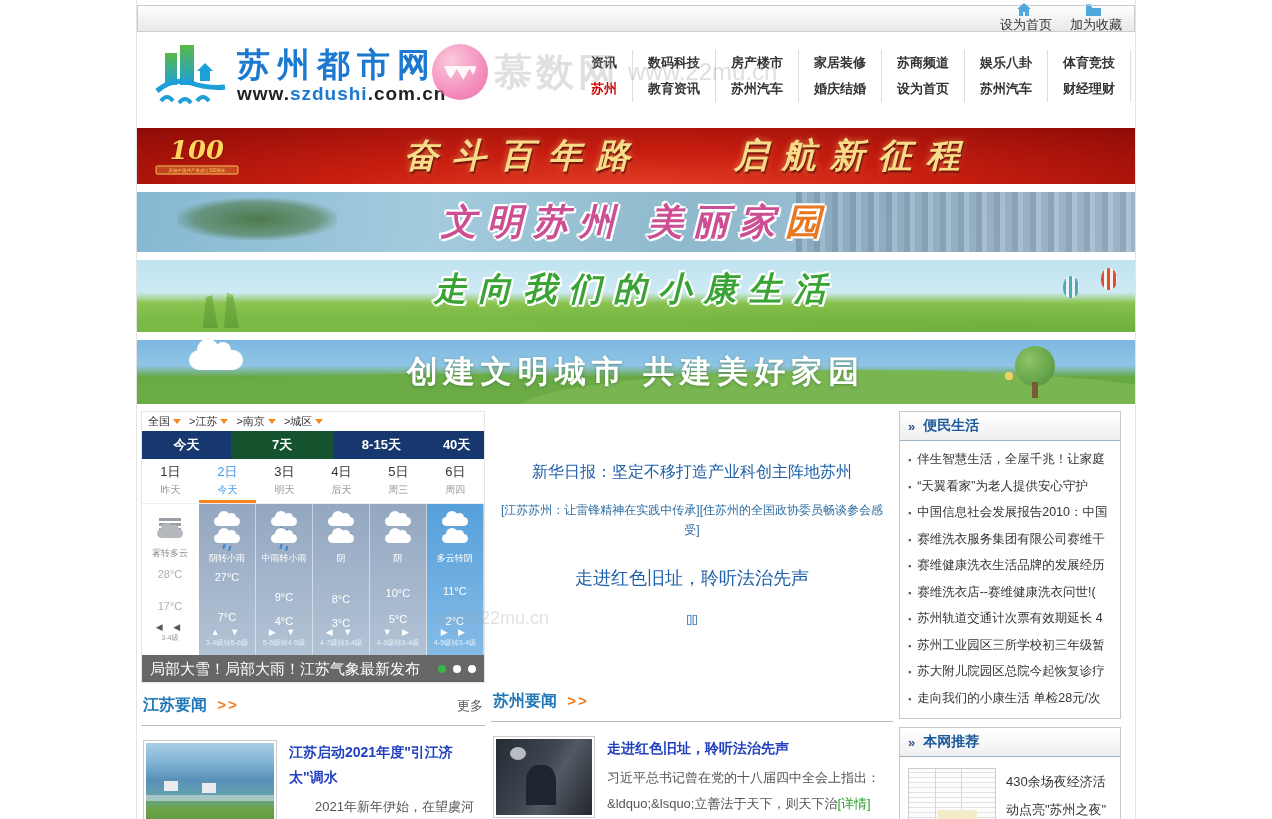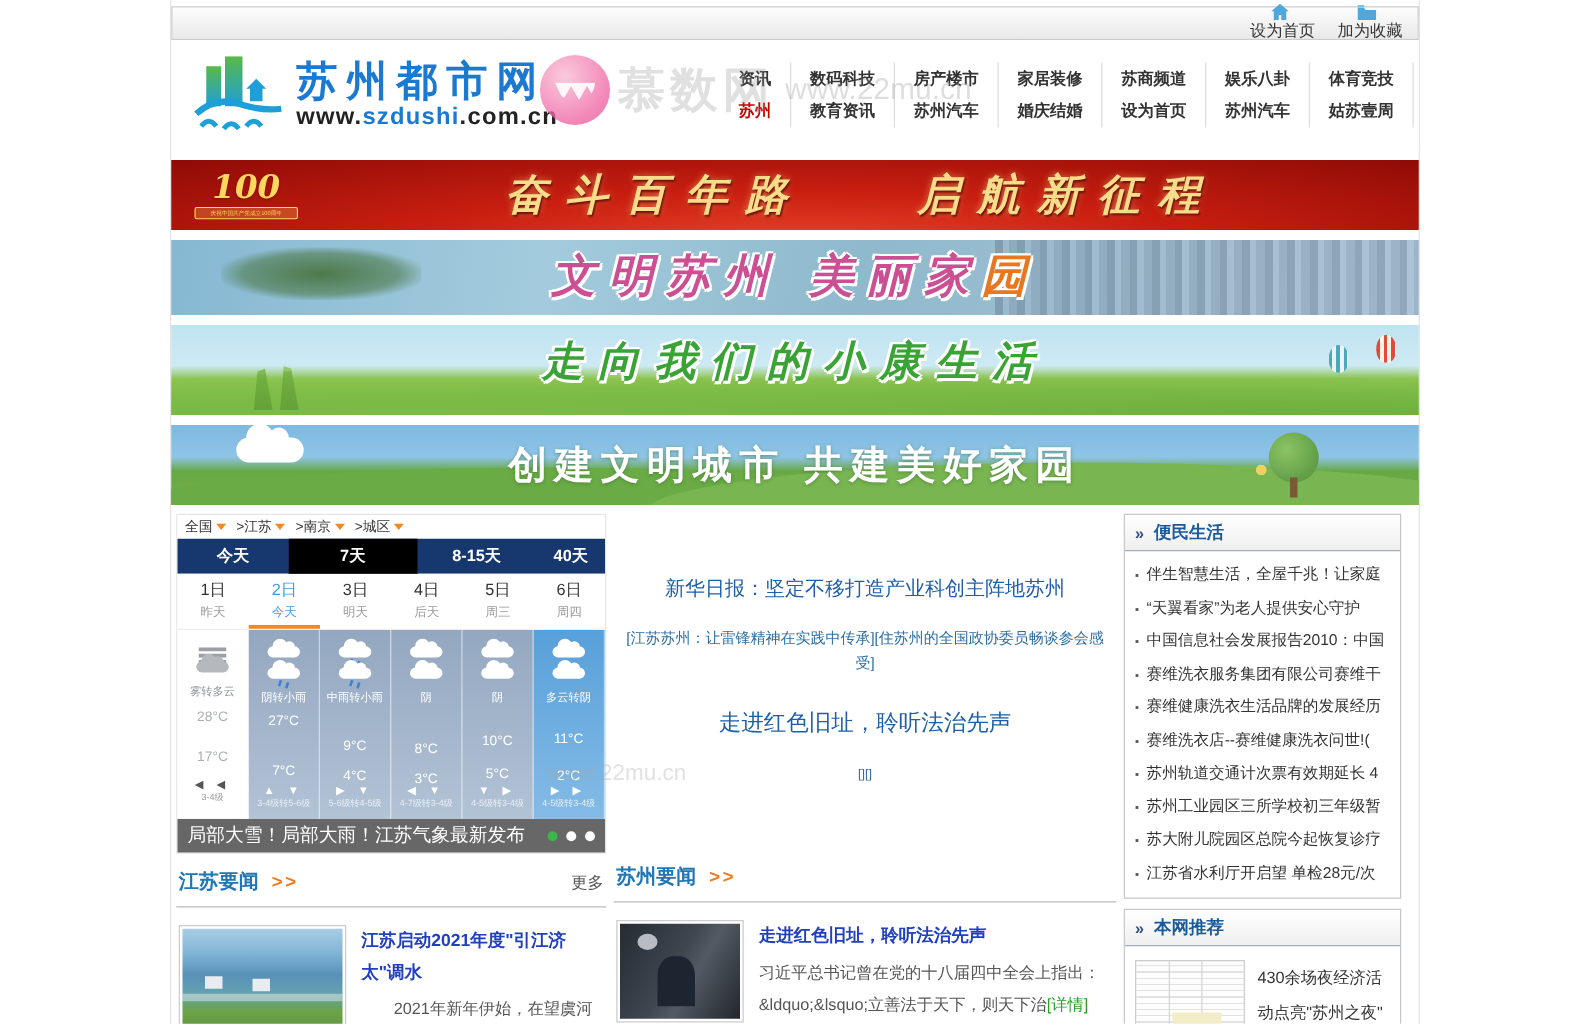--- a/index.html
+++ b/index.html
@@ -68,21 +68,21 @@
   .col-right{flex:1;margin-right:14px;min-width:0;}
 
   
   .weather{border:1px solid #e5e5e5;background:#fff;}
   .w-bc{font-size:11px;color:#333;padding:2px 6px;display:flex;align-items:center;gap:8px;background:#fff;}
   .w-bc span{cursor:pointer;display:flex;align-items:center;}
   .caret{width:0;height:0;border-left:4px solid transparent;border-right:4px solid transparent;border-top:5px solid #f6881f;margin-left:3px;display:inline-block;}
   .w-tabs{display:flex;background:#16386e;height:28px;}
   .w-tab{color:#fff;font-size:13px;font-weight:bold;text-align:center;line-height:28px;cursor:pointer;}
   .w-tab:nth-child(1){width:26%;}.w-tab:nth-child(2){width:30%;}.w-tab:nth-child(3){width:28%;}.w-tab:nth-child(4){width:16%;}
-  .w-tab.active{background:#000000;}
+  .w-tab.active{background:#14532d;}
   .w-days{display:flex;height:44px;background:#fff;border-bottom:1px solid #eee;}
   .w-day{width:16.66%;text-align:center;padding-top:4px;box-sizing:border-box;cursor:pointer;}
   .w-day .d{font-size:13px;color:#333;display:block;}
   .w-day .wd{font-size:10px;color:#999;display:block;margin-top:2px;}
   .w-day.today .d,.w-day.today .wd{color:#3f99e8;}
   .w-day.today{border-bottom:3px solid #f6881f;}
   .w-fc{display:flex;height:151px;position:relative;}
   .w-col{width:16.66%;box-sizing:border-box;border-right:1px solid rgba(255,255,255,.5);text-align:center;position:relative;padding-top:5px;}
   .w-col.c0{background:#fff;}
   .w-col.c1,.w-col.c2,.w-col.c3,.w-col.c4{background:linear-gradient(#93a7c0,#b3c3d6);}
@@ -229,21 +229,21 @@
       <div class="nav-col">
         <span class="nav-item">苏商频道</span>
         <span class="nav-item">设为首页</span>
       </div>
       <div class="nav-col">
         <span class="nav-item">娱乐八卦</span>
         <span class="nav-item">苏州汽车</span>
       </div>
       <div class="nav-col">
         <span class="nav-item">体育竞技</span>
-        <span class="nav-item">姑苏壹周</span>
+        <span class="nav-item">财经理财</span>
       </div>
     </div>
   </div>
 
   <div class="banner banner1">
     <div class="emblem">
       <span class="emblem-100">100</span>
       <span class="emblem-sub">庆祝中国共产党成立100周年</span>
     </div>
     <div class="banner1-text">
@@ -469,21 +469,21 @@
         <ul class="slist">
           <li><span class="bu">▪</span><span>伴生智慧生活，全屋千兆！让家庭</span></li>
           <li><span class="bu">▪</span><span>“天翼看家”为老人提供安心守护</span></li>
           <li><span class="bu">▪</span><span>中国信息社会发展报告2010：中国</span></li>
           <li><span class="bu">▪</span><span>赛维洗衣服务集团有限公司赛维干</span></li>
           <li><span class="bu">▪</span><span>赛维健康洗衣生活品牌的发展经历</span></li>
           <li><span class="bu">▪</span><span>赛维洗衣店--赛维健康洗衣问世!(</span></li>
           <li><span class="bu">▪</span><span>苏州轨道交通计次票有效期延长 4</span></li>
           <li><span class="bu">▪</span><span>苏州工业园区三所学校初三年级暂</span></li>
           <li><span class="bu">▪</span><span>苏大附儿院园区总院今起恢复诊疗</span></li>
-          <li><span class="bu">▪</span><span>江苏省水利厅开启望 单检28元/次</span></li>
+          <li><span class="bu">▪</span><span>走向我们的小康生活 单检28元/次</span></li>
         </ul>
       </div>
 
       <div class="sbox">
         <div class="sbox-head">
           <span class="sbox-chev">»</span>
           <span class="sbox-title">本网推荐</span>
         </div>
         <div class="rec">
           <div class="rec-thumb rt-paper"></div>

